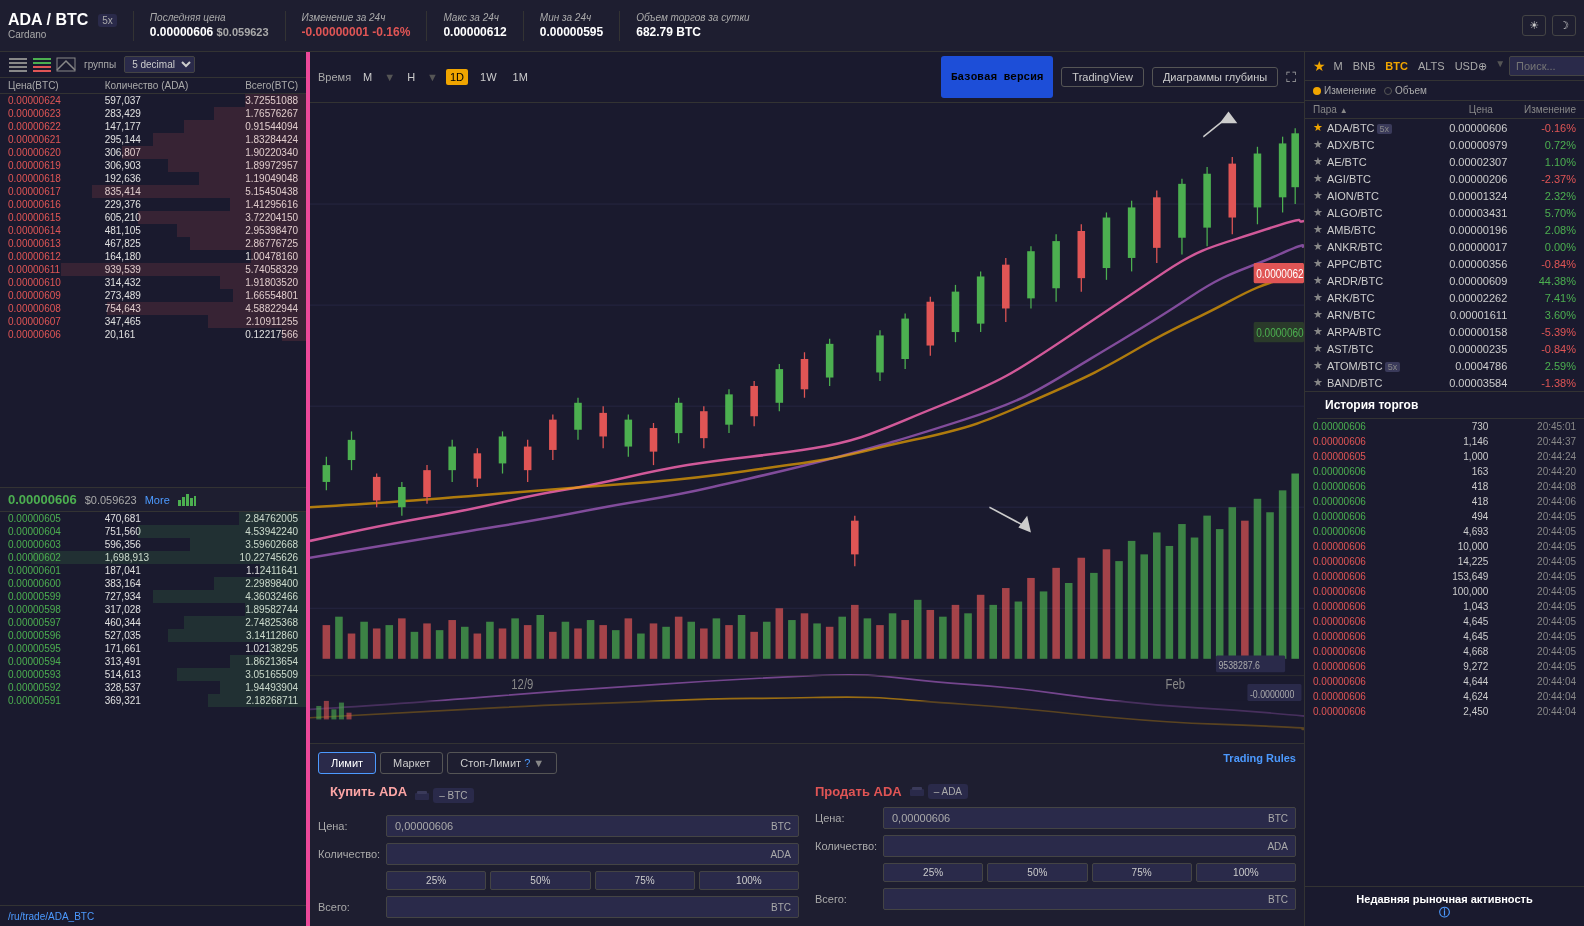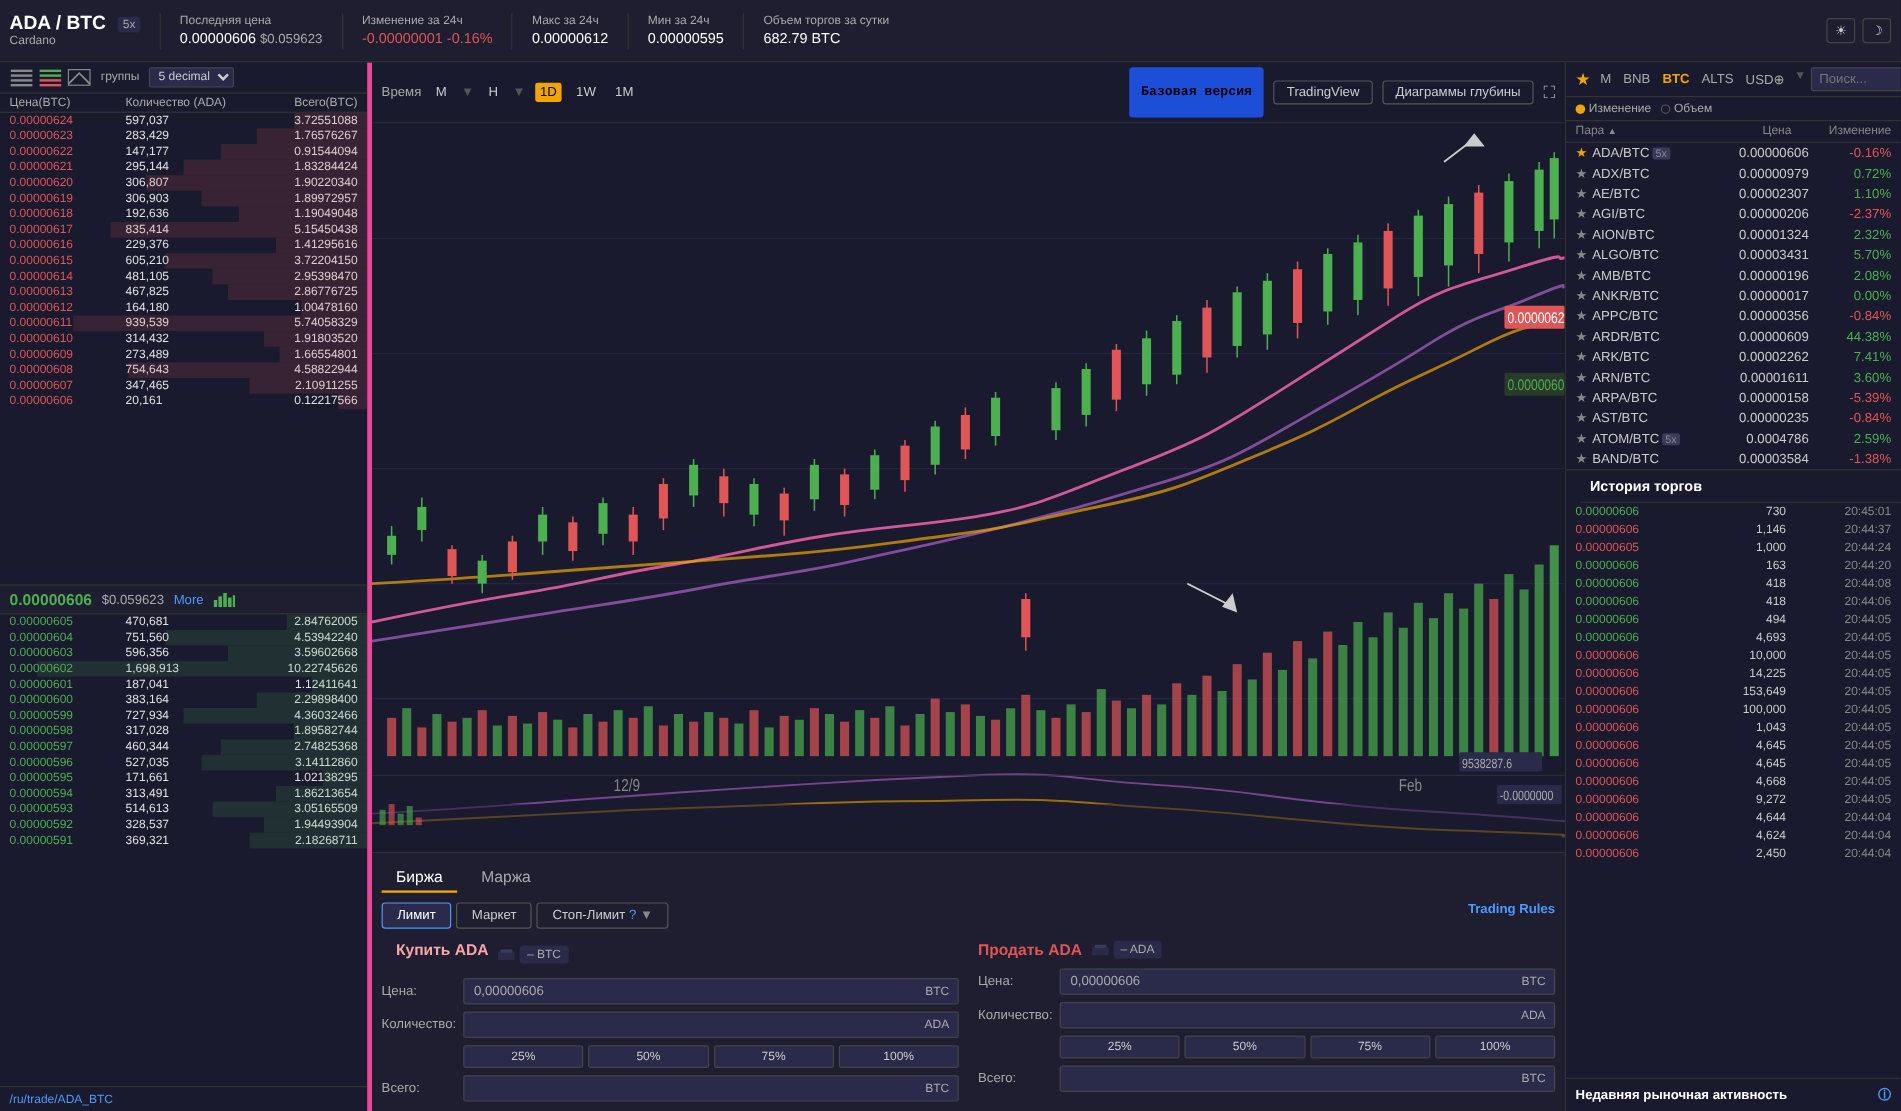--- a/index.html
+++ b/index.html
@@ -5,22 +5,22 @@
     * { margin: 0; padding: 0; box-sizing: border-box; }
     body { background: #1a1a2e; color: #e0e0e0; font-family: Arial, sans-serif; font-size: 11px; width: 1584px; height: 926px; overflow: hidden; display: flex; flex-direction: column; }
 
     
     .top-bar { display: flex; align-items: center; background: #1e1e30; border-bottom: 1px solid #333; padding: 4px 8px; height: 52px; gap: 16px; }
     .pair-info { display: flex; flex-direction: column; }
     .pair-name { font-size: 16px; font-weight: bold; color: #fff; }
     .pair-sub { font-size: 10px; color: #aaa; }
     .price-badge { background: #2a2a4a; border-radius: 3px; padding: 1px 4px; font-size: 10px; color: #aaa; margin-left: 4px; }
     .stat-block { display: flex; flex-direction: column; gap: 2px; }
-    .stat-label { color: #aaa; font-size: 10px; }
-    .stat-value { font-size: 12px; font-weight: normal; }
+    .stat-label { color: #aaa; font-size: 10px; font-style: italic; }
+    .stat-value { font-size: 12px; font-weight: bold; }
     .stat-value.red { color: #e05555; }
     .stat-value.white { color: #fff; }
     .divider-v { width: 1px; height: 30px; background: #333; }
     .spacer { flex: 1; }
     .top-right-controls { display: flex; align-items: center; gap: 6px; }
     .icon-btn { background: none; border: 1px solid #444; border-radius: 3px; color: #ccc; padding: 3px 6px; cursor: pointer; font-size: 11px; }
 
     
     .main-layout { display: flex; flex: 1; overflow: hidden; }
 
@@ -112,21 +112,21 @@
     .pair-row .change-col.green { color: #4caf50; }
     .trade-history { flex: 1; overflow: hidden; display: flex; flex-direction: column; border-top: 1px solid #333; }
     .trade-history-title { padding: 6px 8px; font-size: 12px; font-weight: bold; color: #fff; border-bottom: 1px solid #333; margin-left: 12px; }
     .th-list { flex: 1; overflow-y: auto; }
     .th-row { display: flex; padding: 2px 8px; font-size: 10px; }
     .th-row .th-price { flex: 1; }
     .th-row .th-price.red { color: #e05555; }
     .th-row .th-price.green { color: #4caf50; }
     .th-row .th-amount { flex: 1; text-align: right; color: #ccc; }
     .th-row .th-time { flex: 1; text-align: right; color: #888; }
-    .market-activity { padding: 6px 8px; border-top: 1px solid #333; display: flex; align-items: center; justify-content: space-between; font-size: 11px; color: #fff; font-weight: bold; }
+    .market-activity { padding: 6px 8px; border-top: 1px solid #333; display: flex; align-items: center; justify-content: space-between; font-size: 11px; color: #fff; font-weight: bold; flex-direction: column; }
     .market-activity .info-icon { color: #4c9aff; cursor: pointer; }
 
     
     .candle-chart { width: 100%; height: 100%; }
   </style>
 </head>
 <body>
 
 <div class="top-bar">
   <div class="pair-info">
@@ -651,24 +651,20 @@
         <rect x="17" y="360" width="4" height="6" fill="#4caf50" opacity="0.6"></rect>
         <rect x="23" y="356" width="4" height="10" fill="#4caf50" opacity="0.6"></rect>
         <rect x="29" y="362" width="4" height="4" fill="#e05555" opacity="0.6"></rect>
 
         <rect x="745" y="345" width="43" height="10" fill="#2a2a4a" rx="1"></rect>
         <text x="747" y="353" fill="#aaa" font-size="7">-0.0000000</text>
       </svg>
     </div>
 
     <div class="trade-form">
-      <div class="trade-tabs">
-        <button class="trade-tab active">Биржа</button>
-        <button class="trade-tab">Маржа</button>
-      </div>
       <div class="order-types">
         <button class="order-type-btn active">Лимит</button>
         <button class="order-type-btn">Маркет</button>
         <button class="order-type-btn">
           <span>Стоп-Лимит</span>
           <span style="color:#4c9aff;">?</span>
           <span style="color:#888;">▼</span>
         </button>
         <a class="trading-rules-link">Trading Rules</a>
       </div>

